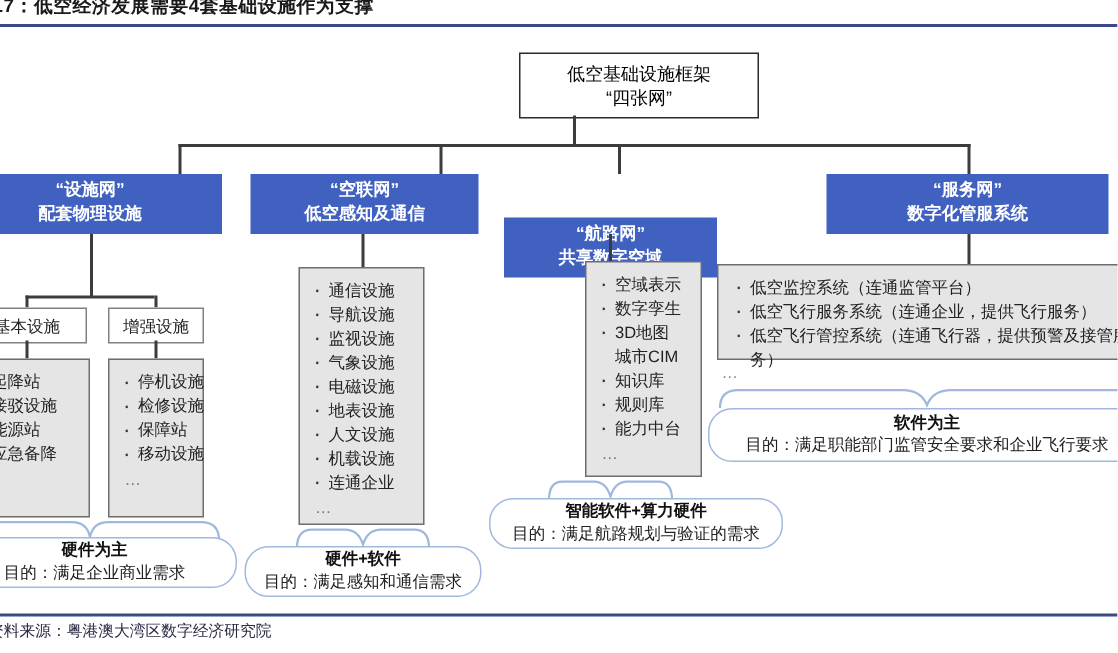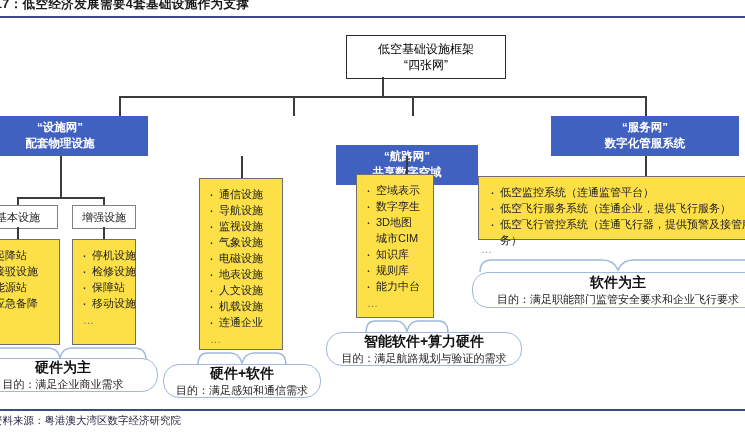--- a/index.html
+++ b/index.html
@@ -50,21 +50,21 @@
   .subhead{
     position:absolute;height:22px;
     border:1.3px solid #808080;background:#fff;
     display:flex;align-items:center;justify-content:center;
     font-size:11px;color:#222;
   }
 
   
   .itembox{
     position:absolute;
-    border:1.3px solid #6e6e6e;background:#fde047;
+    border:1.3px solid #6e6e6e;background:#e5e5e5;
     box-sizing:border-box;
     padding:7px 6px 6px 8px;
   }
   .itembox ul{margin:0;padding:0;list-style:none;}
   .itembox li{
     font-size:11px;color:#222;line-height:1.46;
     position:relative;padding-left:11px;white-space:nowrap;
   }
   .itembox li:before{
     content:"·";position:absolute;left:1px;top:-1px;
@@ -83,21 +83,21 @@
   
   .brace{position:absolute;}
 
   
   .pill{
     position:absolute;
     border:1.4px solid #9fb8de;border-radius:16px;background:#fff;
     display:flex;flex-direction:column;align-items:center;justify-content:center;
     box-sizing:border-box;
   }
-  .pill .pt{font-size:14px;font-weight:bold;color:#111;line-height:1.4;}
+  .pill .pt{font-size:11px;font-weight:bold;color:#111;line-height:1.4;}
   .pill .ps{font-size:11px;color:#222;line-height:1.4;white-space:nowrap;}
 </style>
 </head>
 <body>
 
 <div id="root">
 
   <div class="title">17：低空经济发展需要4套基础设施作为支撑</div>
   <div class="rule-top"></div>
   <div class="rule-bottom"></div>
@@ -151,20 +151,24 @@
 
   <svg class="brace" style="left:-30px;top:344px;" width="190" height="18" viewBox="0 0 190 18">
     <path d="M4,16 Q4,4 16,4 L78,4 Q88,4 90,14 Q92,4 102,4 L164,4 Q176,4 176,16" fill="none" stroke="#9fb8de" stroke-width="1.5"></path>
   </svg>
 
   <div class="pill" style="left:-32px;top:358px;width:190px;height:34px;">
     <div class="pt">硬件为主</div>
     <div class="ps">目的：满足企业商业需求</div>
   </div>
 
+  <div class="pillar-head" style="left:167px;top:116px;width:152px;">
+    <span>“空联网”</span>
+    <span>低空感知及通信</span>
+  </div>
   <div class="ln vln" style="left:241px;top:156px;height:22px;"></div>
 
   <div class="itembox" style="left:199px;top:178px;width:84px;height:172px;">
     <ul>
       <li>通信设施</li>
       <li>导航设施</li>
       <li>监视设施</li>
       <li>气象设施</li>
       <li>电磁设施</li>
       <li>地表设施</li>
@@ -183,21 +187,21 @@
     <div class="pt">硬件+软件</div>
     <div class="ps">目的：满足感知和通信需求</div>
   </div>
 
   <div class="pillar-head" style="left:336px;top:116px;width:142px;margin-top:29px;">
     <span>“航路网”</span>
     <span>共享数字空域</span>
   </div>
   <div class="ln vln" style="left:406px;top:156px;height:18px;"></div>
 
-  <div class="itembox" style="left:356px;top:174px;width:78px;height:144px;">
+  <div class="itembox" style="left:390px;top:174px;width:78px;height:144px;">
     <ul>
       <li>空域表示</li>
       <li>数字孪生</li>
       <li>3D地图</li>
       <li class="cont">城市CIM</li>
       <li>知识库</li>
       <li>规则库</li>
       <li>能力中台</li>
     </ul>
     <div class="ellip">…</div>

